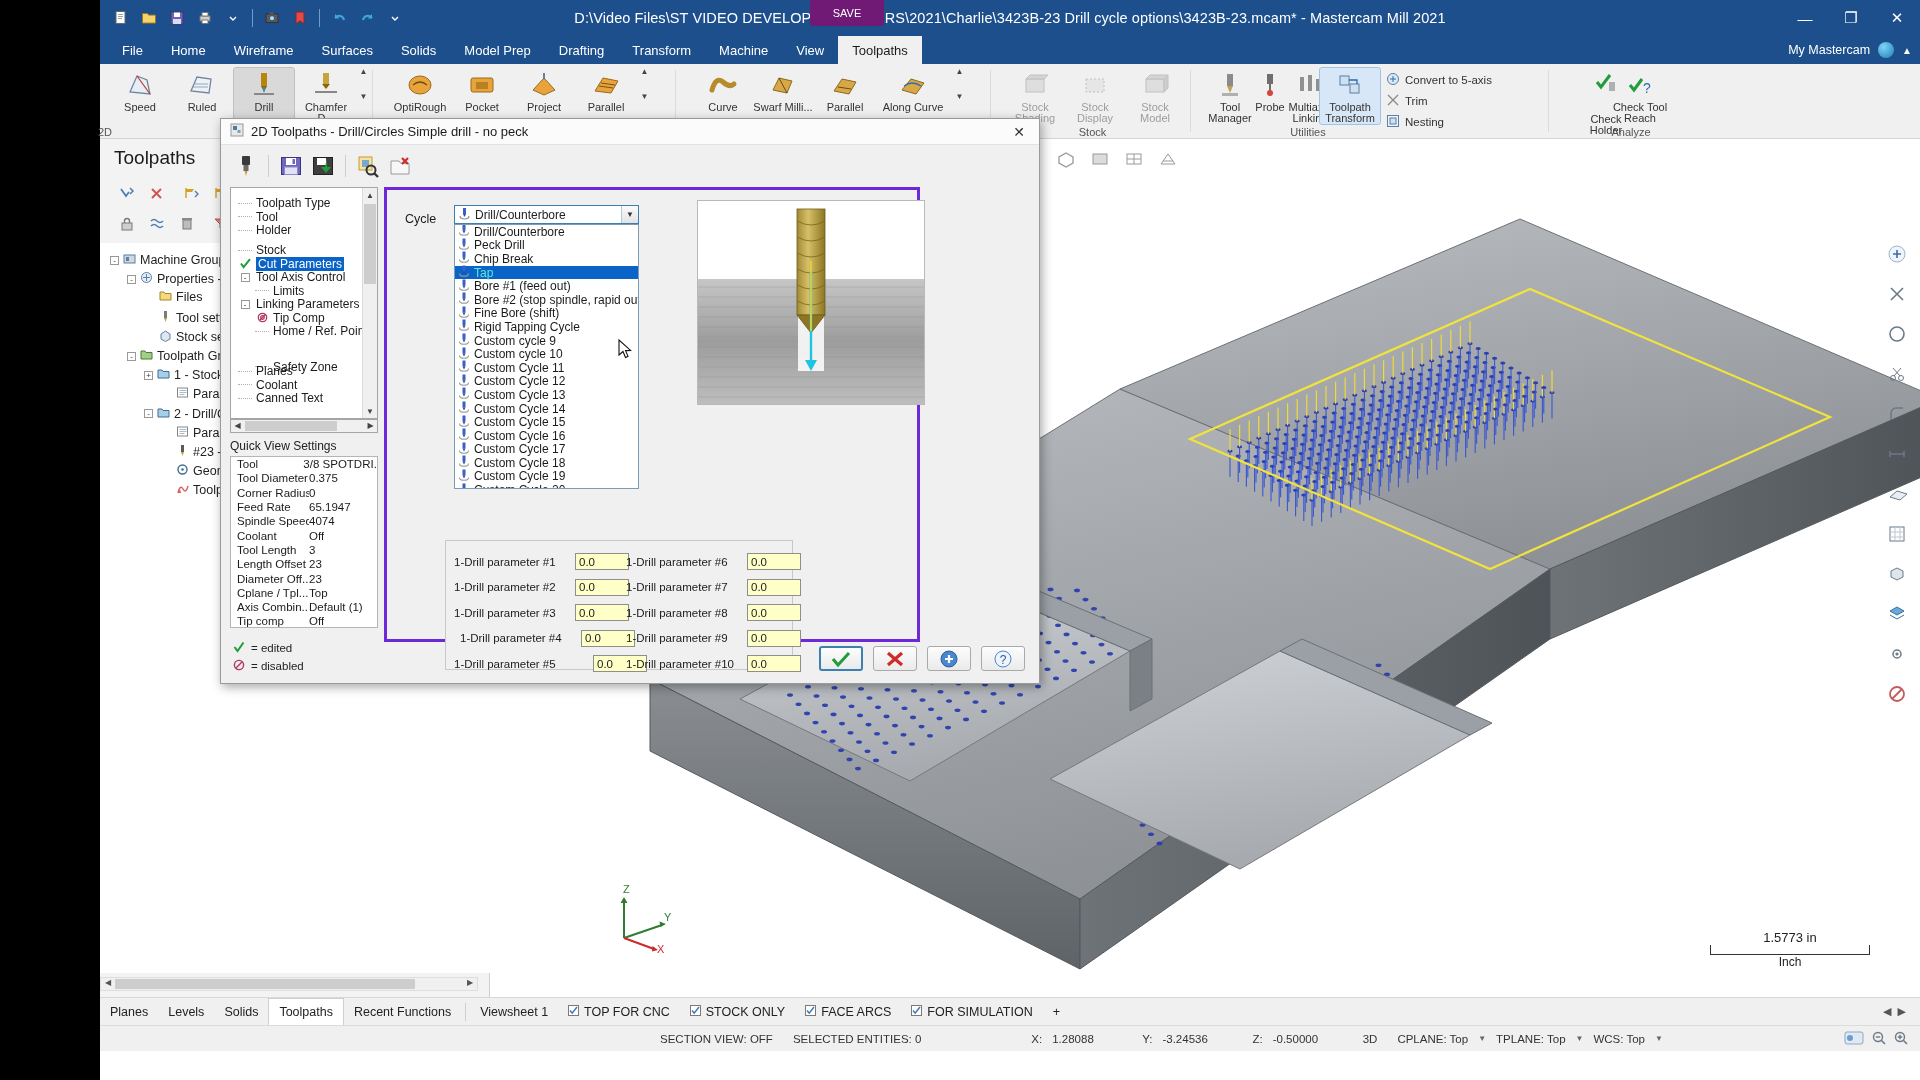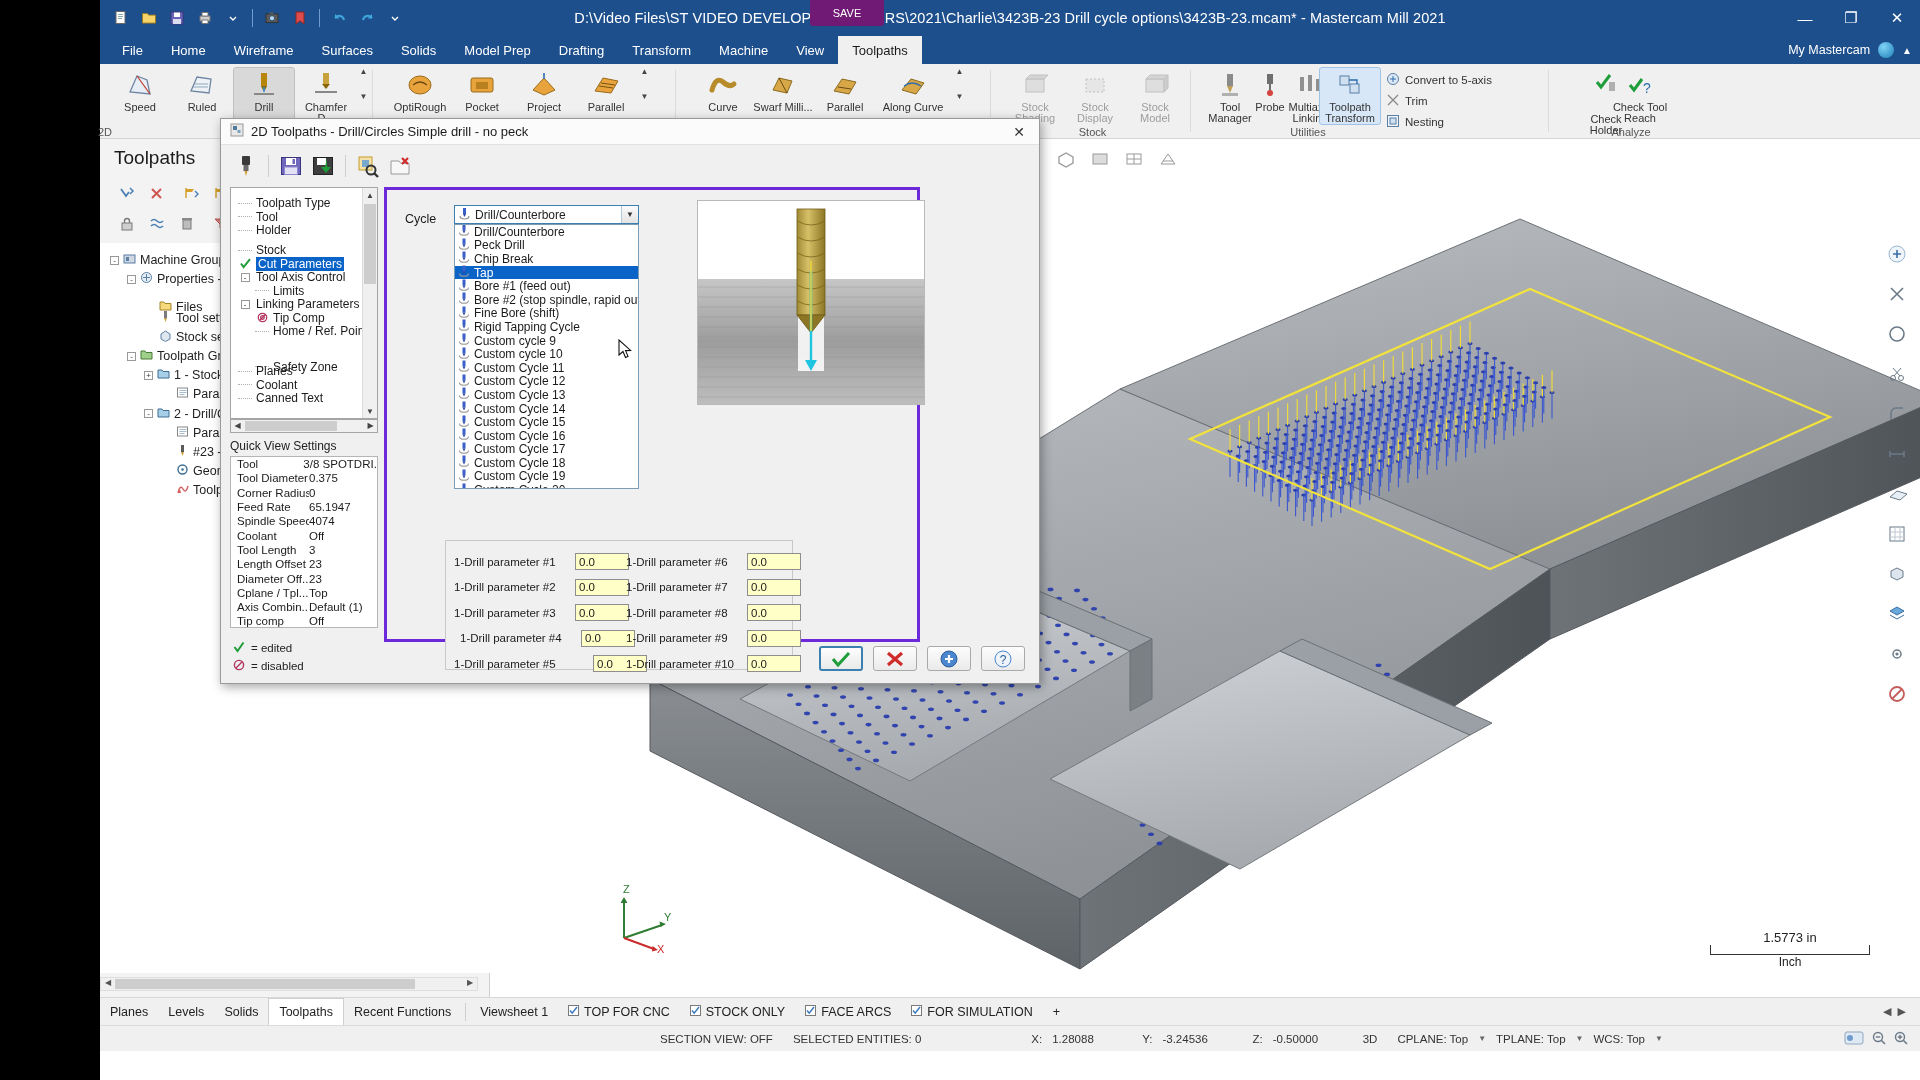--- a/index.html
+++ b/index.html
@@ -104,21 +104,21 @@
   .legend { position:absolute; left:12px; top:520px; font-size:11.5px; color:#222; }
   .legend div { display:flex; align-items:center; gap:6px; height:18px; }
 
   .rpanel { position:absolute; left:163px; top:68px; width:536px; height:455px; background:#f0f0f0; border:3px solid #6d28d9; }
   .cyc-lab { position:absolute; left:18px; top:22px; font-size:12.5px; color:#1b1b1b; }
   .cyc-combo { position:absolute; left:67px; top:15px; width:185px; height:19px; background:#fff; border:1px solid #3c7fb1; display:flex; align-items:center; }
   .cyc-combo .txt { font-size:12px; padding-left:4px; }
   .cyc-arrow { position:absolute; right:0; top:0; width:17px; height:17px; background:linear-gradient(#fbfbfb,#e3e3e3); border-left:1px solid #b5c9d8; display:flex; align-items:center; justify-content:center; font-size:8px; color:#333; cursor:pointer; }
   .cyc-list { position:absolute; left:67px; top:34px; width:185px; height:265px; background:#fff; border:1px solid #7a9cb5; overflow:hidden; z-index:50; }
   .cyc-item { height:13.6px; display:flex; align-items:center; gap:4px; padding-left:3px; font-size:12px; color:#1b1b1b; white-space:nowrap; cursor:pointer; }
-  .cyc-item.sel { background:#0a64c8; color:#ffffff; }
+  .cyc-item.sel { background:#0a64c8; color:#5eead4; }
 
   .preview { position:absolute; left:310px; top:10px; width:228px; height:205px; background:#fff; border:1px solid #b9b9b9; overflow:hidden; }
 
   .pgrid { position:absolute; left:58px; top:350px; width:348px; height:130px; background:#f0f0f0; border:1px solid #c8c8c8; }
   .pcell { position:absolute; display:flex; align-items:center; gap:6px; font-size:11.5px; color:#1b1b1b; }
   .pfield { width:54px; height:17px; background:#ffffc8; border:1px solid #8e8e8e; font-size:11.5px; padding-left:3px; display:flex; align-items:center; color:#1b1b1b; }
 
   .dbtns { position:absolute; right:14px; bottom:12px; display:flex; gap:10px; }
   .dbtn { width:44px; height:25px; background:linear-gradient(#fdfdfd,#eaeaea); border:1px solid #a9a9a9; border-radius:3px; display:flex; align-items:center; justify-content:center; cursor:pointer; }
   .dbtn.ok { border:2px solid #3c7fb1; }
@@ -581,21 +581,21 @@
           <span>Machine Group-1</span>
         </div>
         <div class="tnode" style="top: 27.2px; left: 27px;">
           <span class="tbox">-</span>
           <span><svg width="13" height="13" viewBox="0 0 13 13">
               <circle cx="6.5" cy="6.5" r="5" fill="#e6eef6" stroke="#5b7fa5"></circle>
               <path d="M6.5 3v7M3 6.5h7" stroke="#5b7fa5"></path>
             </svg></span>
           <span>Properties - Mill Default MM</span>
         </div>
-        <div class="tnode" style="top: 55px; left: 44px;">
+        <div class="tnode" style="top: 45px; left: 44px;">
           <span style="width: 11px; display: inline-block;"></span>
           <span><svg width="13" height="13" viewBox="0 0 13 13">
               <path d="M1 3h4l1 1.5h6V11H1z" fill="#f5d97a" stroke="#a5862c"></path>
             </svg></span>
           <span>Files</span>
         </div>
         <div class="tnode" style="top: 65.6px; left: 44px;">
           <span style="width: 11px; display: inline-block;"></span>
           <span><svg width="13" height="13" viewBox="0 0 13 13">
               <rect x="5" y="1" width="3" height="7" fill="#7b7b7b"></rect>

